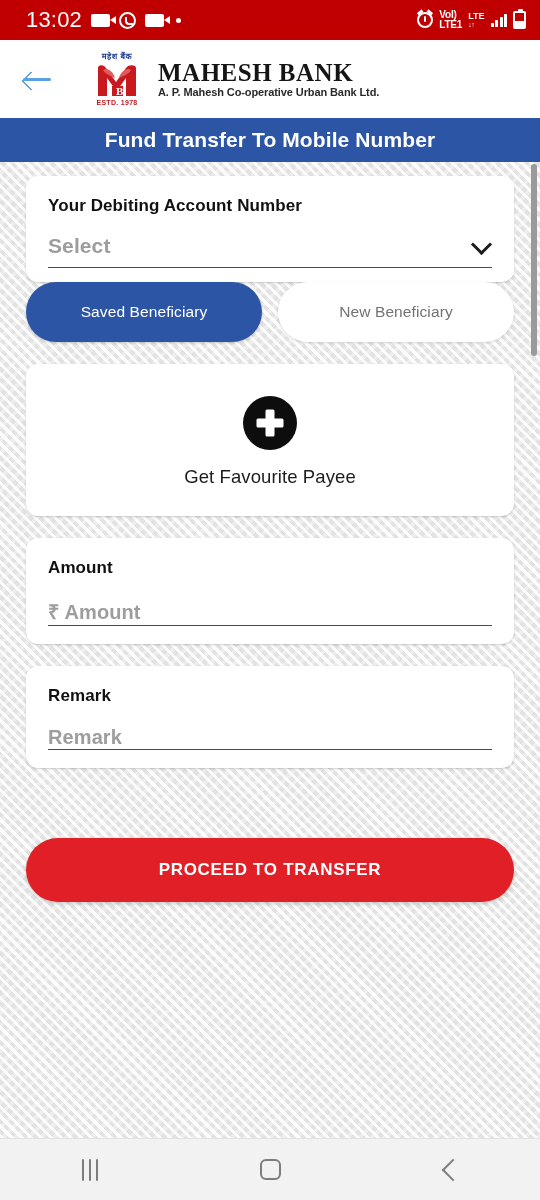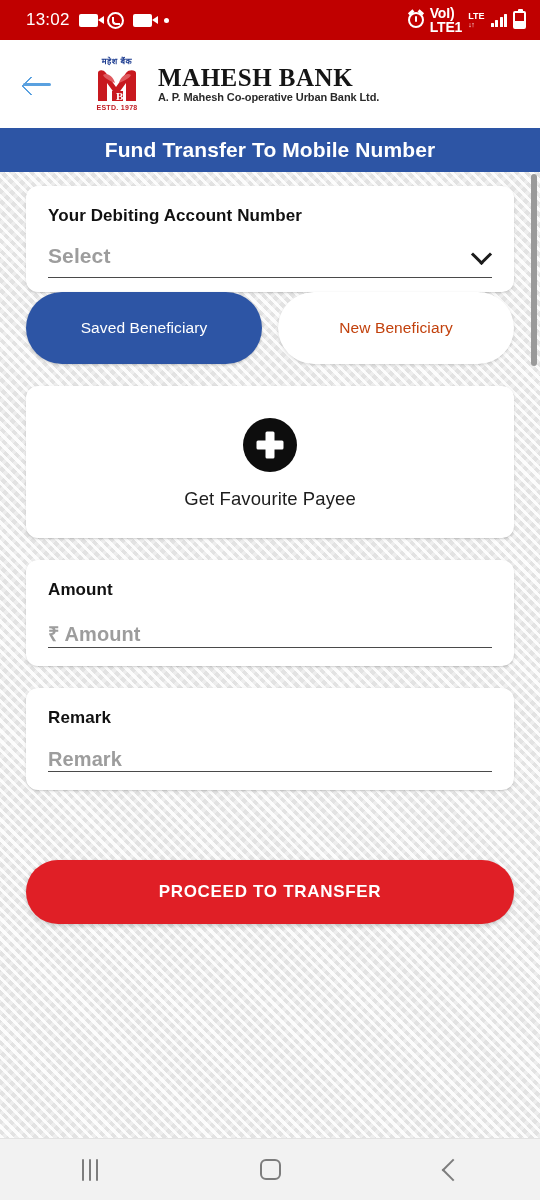--- a/index.html
+++ b/index.html
@@ -37,21 +37,21 @@
     position: relative;
     z-index: 5;
   }
   .status-left {
     display: flex;
     align-items: center;
     gap: 9px;
   }
   .status-clock {
     color: #ffffff;
-    font-size: 17px;
+    font-size: 22px;
     font-weight: 500;
     letter-spacing: 0.2px;
   }
   .ic-vidcam {
     width: 19px; height: 13px;
     background: #ffffff;
     border-radius: 2px;
     position: relative;
     display: inline-block;
   }
@@ -115,21 +115,21 @@
     width: 2px; height: 6px;
     background: #ffffff;
     border-radius: 1px;
   }
 
   .net-stack {
     display: flex;
     flex-direction: column;
     line-height: 1;
     color: #ffffff;
-    font-size: 14px;
+    font-size: 10px;
     font-weight: bold;
     letter-spacing: -0.2px;
   }
   .net-stack span { display: block; }
 
   .net-lte-col {
     display: flex;
     flex-direction: column;
     line-height: 1;
     color: #ffffff;
@@ -167,21 +167,21 @@
     content: "";
     position: absolute;
     top: -4px; left: 3px;
     width: 5px; height: 2px;
     background: #ffffff;
     border-radius: 1px 1px 0 0;
   }
 
   
   .logo-header {
-    height: 88px;
+    height: 78px;
     background: #ffffff;
     display: flex;
     align-items: center;
     flex: none;
     position: relative;
     z-index: 4;
   }
   .back-btn {
     width: 76px;
     height: 70px;
@@ -377,37 +377,37 @@
   }
 
   
   .tabs {
     display: flex;
     gap: 16px;
     margin-bottom: 22px;
   }
   .tab {
     flex: 1;
-    height: 72px;
+    height: 60px;
     border-radius: 39px;
     display: flex;
     align-items: center;
     justify-content: center;
     font-size: 15.5px;
     cursor: pointer;
     letter-spacing: 0.1px;
   }
   .tab.active {
     background: #2d55a5;
     color: #ffffff;
     box-shadow: 0 1px 3px rgba(0,0,0,0.2);
   }
   .tab.inactive {
     background: #ffffff;
-    color: #c2410c;
+    color: #737373;
     box-shadow: 0 1px 3px rgba(0,0,0,0.14);
   }
 
   
   .payee-card {
     padding: 32px 0 28px 0;
     display: flex;
     flex-direction: column;
     align-items: center;
     margin-bottom: 22px;

